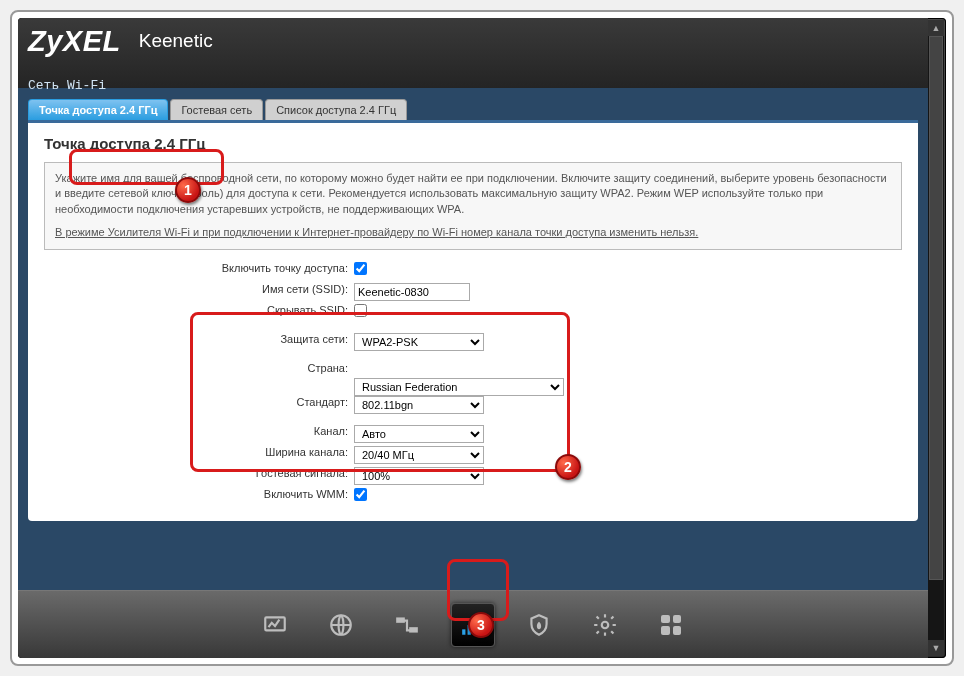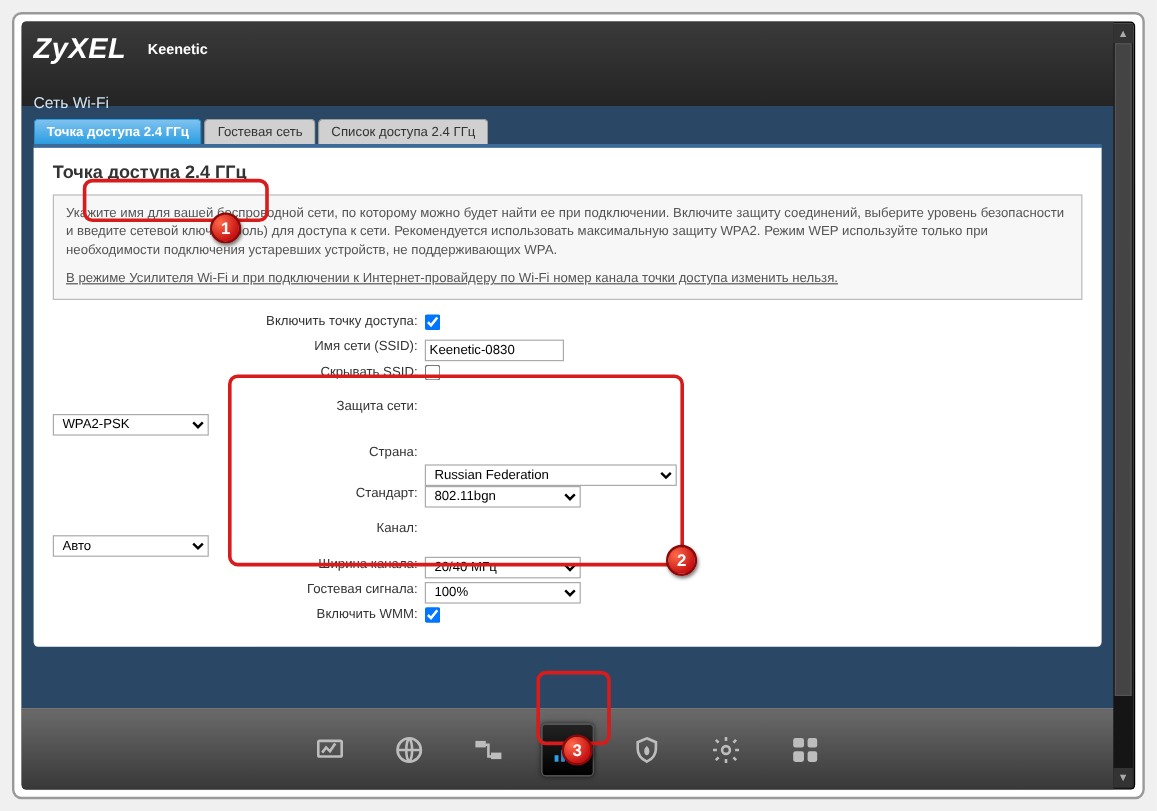--- a/index.html
+++ b/index.html
@@ -38,25 +38,25 @@
   .scrollbar-v .track { flex: 1; background: #151515; position: relative; }
   .scrollbar-v .thumb { position: absolute; top: 0; left: 1px; right: 1px; height: 90%; background: #444; border: 1px solid #555; }
   .content {
     position: absolute;
     top: 0; left: 0; right: 18px; bottom: 68px;
     background: linear-gradient(#3a3a3a, #242424 70px, #2a4866 70px, #2a4866);
     padding: 8px 10px;
   }
   .logo-row { display: flex; align-items: center; gap: 18px; height: 30px; }
   .logo {
-    color: #fff; font-size: 24px; font-weight: bold; font-style: italic;
+    color: #fff; font-size: 29px; font-weight: bold; font-style: italic;
     letter-spacing: 0.5px;
   }
-  .model { color: #fff; font-size: 12px; font-weight: bold; }
-  .section-title { color: #d0e4f4; font-size: 13px; margin-top: 22px; margin-left: 0; }
+  .model { color: #fff; font-size: 19px; font-weight: normal; }
+  .section-title { color: #d0e4f4; font-size: 13px; margin-top: 22px; margin-left: 0; font-family: Liberation Mono, monospace; }
   .tabs {
     display: flex; margin-top: 6px; border-bottom: 3px solid #3a6a9a;
     position: relative;
   }
   .tab {
     background: #d0d0d0; border: 1px solid #999; border-bottom: none;
     border-radius: 4px 4px 0 0;
     padding: 4px 10px; font-size: 11px; color: #333; margin-right: 2px;
     cursor: pointer;
   }
@@ -159,33 +159,33 @@
             <div class="form-ctrl"><input type="checkbox" class="ck" checked="" style=""></div>
           </div>
           <div class="form-row">
             <div class="form-label">Имя сети (SSID):</div>
             <div class="form-ctrl"><input type="text" class="w120" value="Keenetic-0830" style=""></div>
           </div>
           <div class="form-row">
             <div class="form-label">Скрывать SSID:</div>
             <div class="form-ctrl"><input type="checkbox" class="ck" style=""></div>
           </div>
-          <div class="form-row" style="margin-top:8px;flex-direction:column;">
+          <div class="form-row" style="margin-top:8px;">
             <div class="form-label">Защита сети:</div>
             <div class="form-ctrl"><select class="w130"><option>WPA2-PSK</option></select></div>
           </div>
           <div class="form-row" style="margin-top:8px;">
             <div class="form-label">Страна:</div>
             <div class="form-ctrl"><select class="w210"><option>Russian Federation</option></select></div>
           </div>
           <div class="form-row">
             <div class="form-label">Стандарт:</div>
             <div class="form-ctrl"><select class="w130"><option>802.11bgn</option></select></div>
           </div>
-          <div class="form-row" style="margin-top:8px;flex-direction:column;">
+          <div class="form-row" style="margin-top:8px;">
             <div class="form-label">Канал:</div>
             <div class="form-ctrl"><select class="w130"><option>Авто</option></select></div>
           </div>
           <div class="form-row">
             <div class="form-label">Ширина канала:</div>
             <div class="form-ctrl"><select class="w130"><option>20/40 МГц</option></select></div>
           </div>
           <div class="form-row">
             <div class="form-label">Гостевая сигнала:</div>
             <div class="form-ctrl"><select class="w130"><option>100%</option></select></div>

